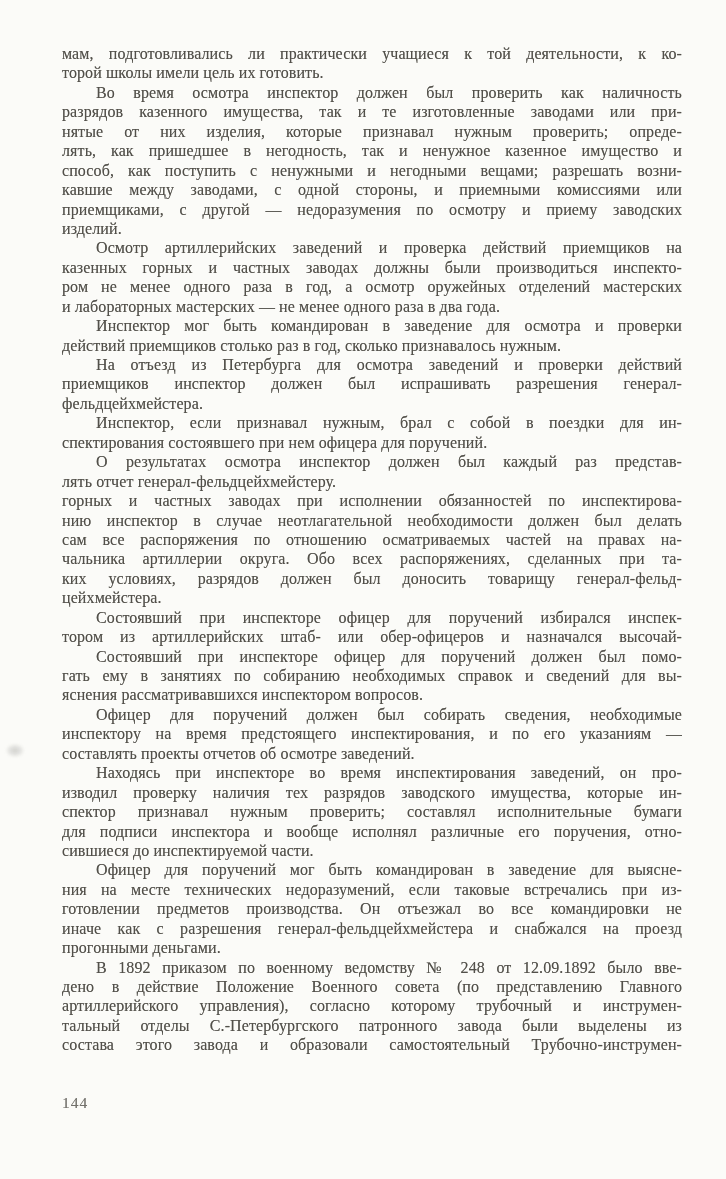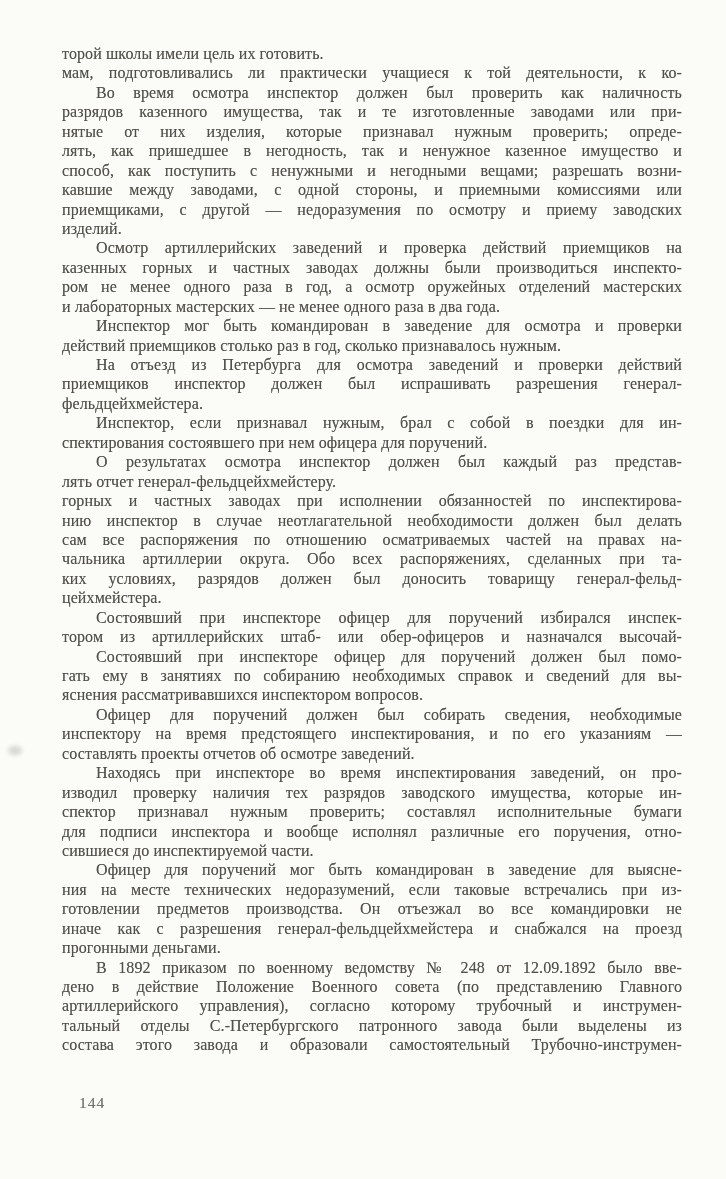--- a/index.html
+++ b/index.html
@@ -38,39 +38,38 @@
   .line.fill{ text-align-last:justify; }
   .line.indent{ text-indent:34px; }
   .page-number{
     position:absolute;
     left:62px;top:1094px;
     font-size:15.5px;
     line-height:18px;
     color:var(--pn-ink);
     letter-spacing:1px;
     text-shadow:0 0 0.5px rgba(115,113,108,0.5);
-    margin-left:17px;
   }
   .smudge{
     position:absolute;
     left:6px;top:744px;width:18px;height:13px;
     border-radius:50%;
     background:radial-gradient(ellipse at center, rgba(110,110,106,0.30) 0%, rgba(110,110,106,0.12) 55%, rgba(110,110,106,0) 75%);
     filter:blur(1.5px);
   }
 </style>
 </head>
 <body>
 
 <div class="page">
   <div class="smudge"></div>
   <div class="text-block" id="text-block">
       <div class="para">
+        <div class="line fill">мам, подготовливались ли практически учащиеся к той деятельности, к ко-</div>
         <div class="line">торой школы имели цель их готовить.</div>
-        <div class="line fill">мам, подготовливались ли практически учащиеся к той деятельности, к ко-</div>
       </div>
       <div class="para">
         <div class="line fill indent">Во время осмотра инспектор должен был проверить как наличность</div>
         <div class="line fill">разрядов казенного имущества, так и те изготовленные заводами или при-</div>
         <div class="line fill">нятые от них изделия, которые признавал нужным проверить; опреде-</div>
         <div class="line fill">лять, как пришедшее в негодность, так и ненужное казенное имущество и</div>
         <div class="line fill">способ, как поступить с ненужными и негодными вещами; разрешать возни-</div>
         <div class="line fill">кавшие между заводами, с одной стороны, и приемными комиссиями или</div>
         <div class="line fill">приемщиками, с другой — недоразумения по осмотру и приему заводских</div>
         <div class="line">изделий.</div>

